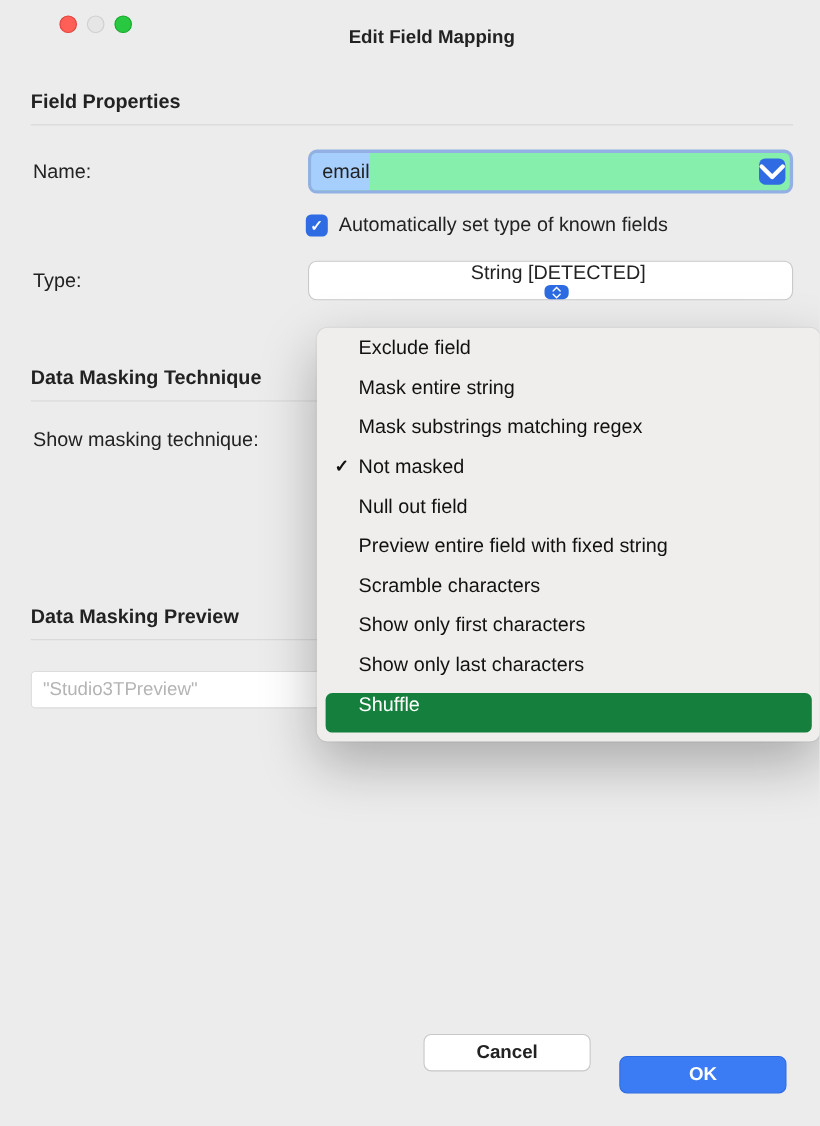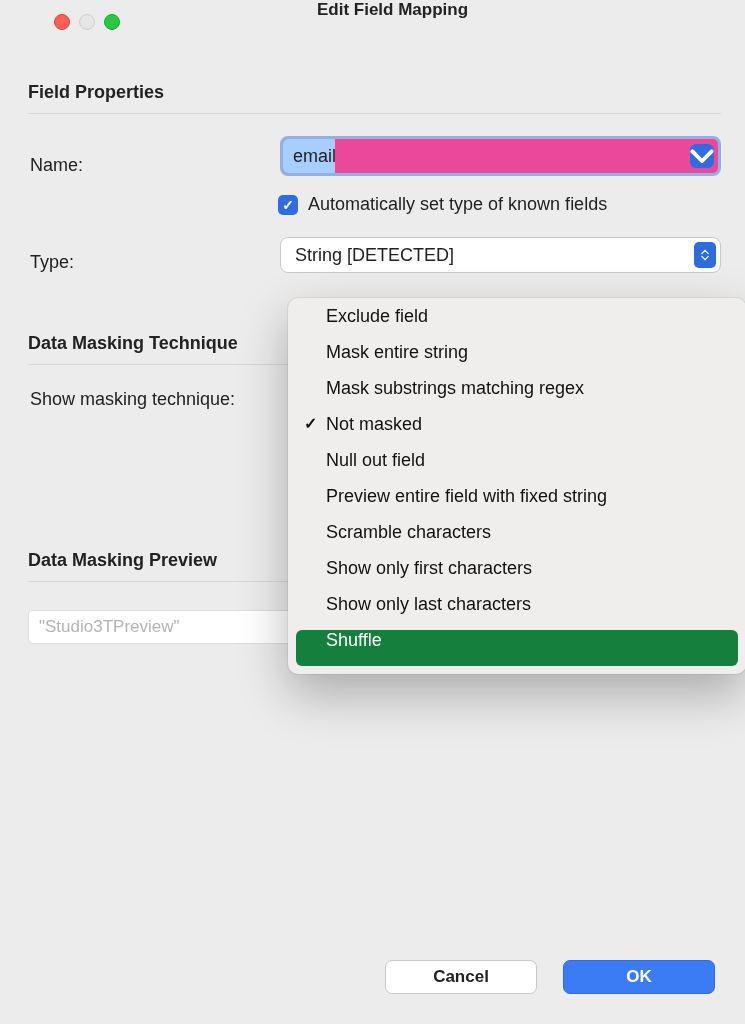--- a/index.html
+++ b/index.html
@@ -14,21 +14,21 @@
   }
   .window {
     width: 745px;
     height: 1024px;
     background: #ececec;
     position: relative;
   }
   .titlebar {
     height: 44px;
     display: flex;
-    align-items: flex-start;
+    align-items: flex-end;
     position: relative;
     border-bottom: 0px solid transparent;
     margin-left: 40px;
   }
   .traffic {
     position: absolute;
     left: 14px;
     top: 14px;
     display: flex;
     gap: 9px;
@@ -52,39 +52,39 @@
   .section-header {
     font-weight: 700;
     font-size: 18px;
     padding-bottom: 10px;
     border-bottom: 1px solid #d7d7d7;
     margin-top: 18px;
   }
 
   .row {
     display: flex;
-    align-items: flex-end;
+    align-items: center;
     margin-top: 22px;
   }
   .row .label {
     width: 250px;
     font-size: 18px;
     color: #222;
     padding-left: 2px;
   }
   .row .field {
     flex: 1;
     position: relative;
   }
 
   .combo {
     height: 34px;
     border: 3px solid #92b0e3;
     border-radius: 8px;
-    background: #ec4899;
+    background: #86efac;
     display: flex;
     align-items: center;
     overflow: hidden;
   }
   .combo .text {
     flex: 1;
     padding: 0 10px;
     font-size: 18px;
     background: linear-gradient(to right, #a7cffd 0, #a7cffd 52px, transparent 52px);
     height: 100%;
@@ -121,20 +121,21 @@
 
   .select {
     height: 34px;
     border: 1px solid #c9c9c9;
     border-radius: 8px;
     background: #fff;
     display: flex;
     align-items: center;
     padding-left: 14px;
     font-size: 18px;
+    flex-direction: column;
   }
   .select .spacer { flex: 1; }
   .select .caret {
     width: 22px; height: 26px;
     margin-right: 4px;
     background: #2d6be3;
     border-radius: 5px;
     color: #fff;
     display: flex;
     flex-direction: column;
@@ -234,20 +235,21 @@
     align-items: center;
     justify-content: center;
     border: 1px solid #c8c8c8;
     background: #fff;
     font-weight: bold;
   }
   .btn.primary {
     background: #3b7cf4;
     border: 1px solid #2d6be3;
     color: #fff;
+    margin-top: 20px;
   }
 </style>
 </head>
 <body>
 
 <div class="window">
 
   <div class="titlebar">
     <div class="traffic">
       <div class="dot red"></div>

